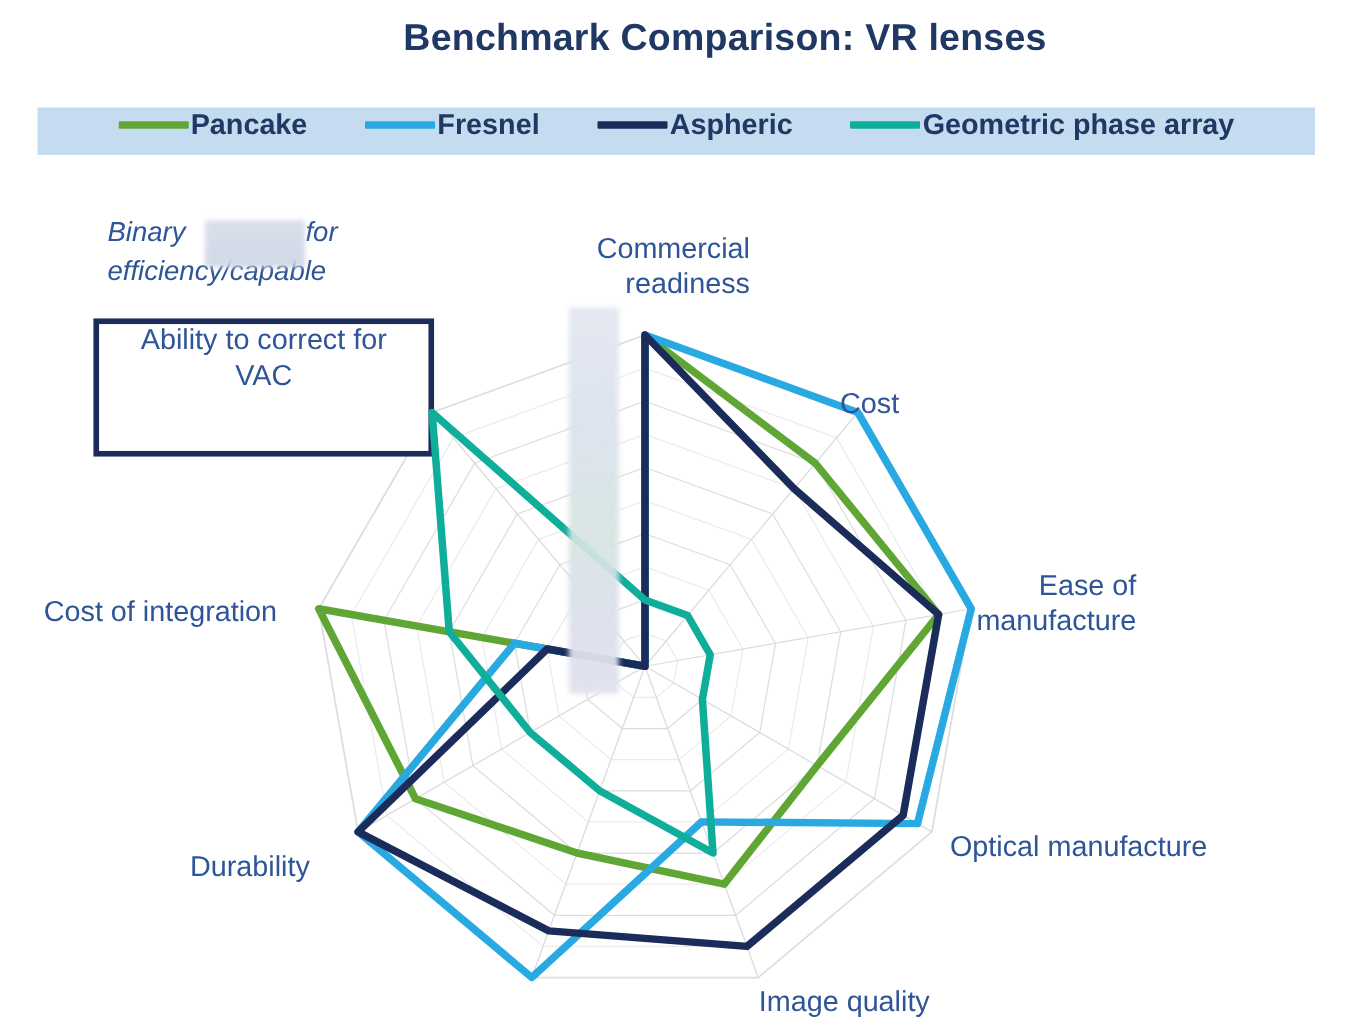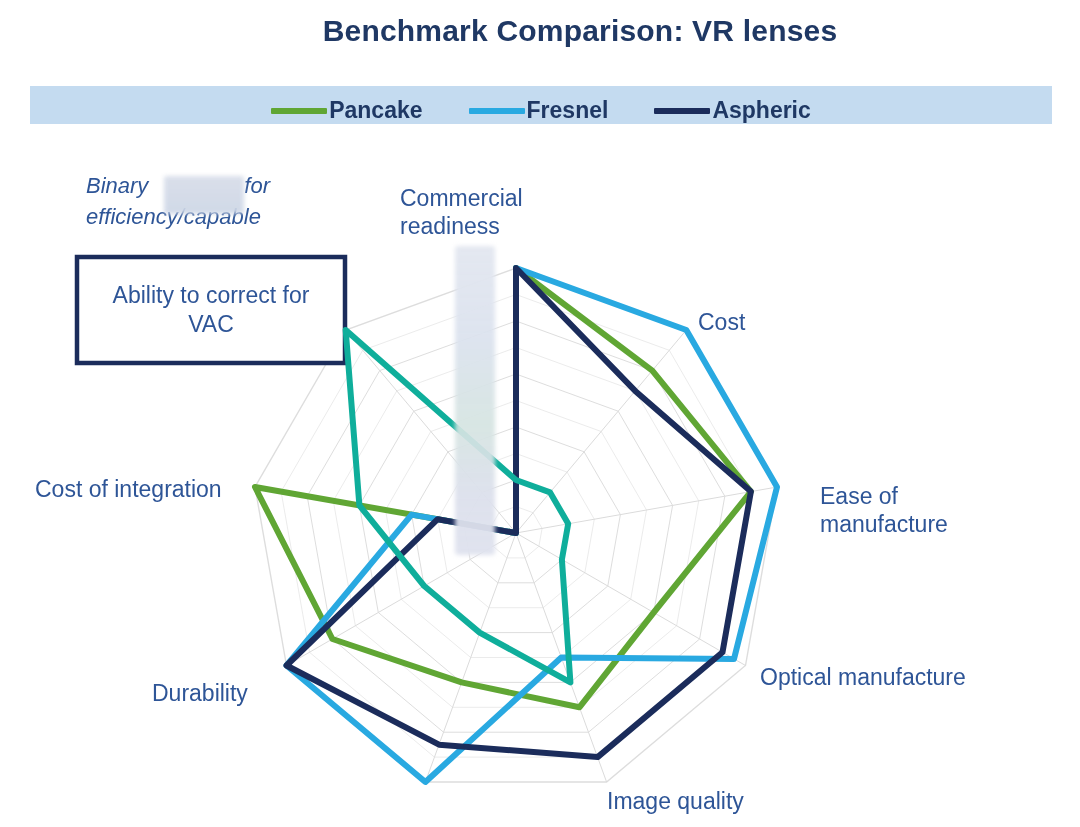--- a/index.html
+++ b/index.html
@@ -3,40 +3,40 @@
 <meta charset="utf-8">
 <style>
   html,body{margin:0;padding:0;background:#ffffff;}
   body{font-family:"Liberation Sans","DejaVu Sans",sans-serif;}
   #stage{position:relative;width:1080px;height:827px;background:#ffffff;overflow:hidden;}
 
   .title{position:absolute;left:0;top:14px;width:1080px;text-align:center;
          font-size:30px;font-weight:bold;color:#1F3864;letter-spacing:.2px;padding-left:40px;}
 
   .legend{position:absolute;left:30px;top:86px;width:1022px;height:38px;background:#C4DBF0;
-          display:flex;align-items:flex-end;justify-content:center;gap:46px;}
+          display:flex;align-items:flex-start;justify-content:center;gap:46px;}
   .legend-item{display:flex;align-items:center;gap:2px;}
   .legend-swatch{width:56px;height:6px;border-radius:1px;}
   .legend-label{font-size:23px;font-weight:bold;color:#1F3864;}
 
   svg#radar{position:absolute;left:0;top:0;}
 
   .axlabel{position:absolute;font-size:23px;color:#2E5597;line-height:1.22;white-space:nowrap;}
-  .axlabel.wrap{white-space:normal;text-align:left;}
+  .axlabel.wrap{white-space:normal;text-align:right;}
   .ax-commercial{left:400px;top:184px;width:200px;}
-  .ax-cost{left:698px;top:308px;}
-  .ax-manufacture{left:820px;top:454px;width:165px;margin-top:28px;}
+  .ax-cost{left:672px;top:308px;}
+  .ax-manufacture{left:744px;top:454px;width:165px;}
   .ax-optical{left:760px;top:663px;}
   .ax-imagequality{left:607px;top:787px;}
   .ax-fov{left:197px;top:785px;}
   .ax-durability{left:152px;top:663px;margin-top:16px;}
   .ax-integration{left:35px;top:475px;}
 
   .vac-text{position:absolute;left:77px;top:257px;width:268px;height:106px;
-            display:flex;align-items:center;justify-content:center;text-align:center;
+            display:flex;justify-content:center;text-align:center;
             font-size:23px;color:#2E5597;line-height:1.25;}
   .vac-text span{display:block;width:230px;}
 
   .note{position:absolute;left:86px;top:170px;font-size:22px;font-style:italic;
         color:#2E5597;line-height:31px;}
   .note .gap{display:inline-block;width:96px;}
 
   .redact-note{position:absolute;left:164px;top:176px;width:80px;height:38px;
                background:linear-gradient(180deg,#d7dde9,#cdd6e6);opacity:.92;
                filter:blur(2px);border-radius:2px;}
@@ -61,20 +61,24 @@
       <span class="legend-swatch" style="background: rgb(96, 166, 52);"></span>
       <span class="legend-label">Pancake</span>
     </div>
     <div class="legend-item">
       <span class="legend-swatch" style="background: rgb(41, 169, 225);"></span>
       <span class="legend-label">Fresnel</span>
     </div>
     <div class="legend-item">
       <span class="legend-swatch" style="background: rgb(27, 44, 91);"></span>
       <span class="legend-label">Aspheric</span>
+    </div>
+    <div class="legend-item">
+      <span class="legend-swatch" style="background: rgb(15, 174, 155);"></span>
+      <span class="legend-label">Geometric phase array</span>
     </div>
   </div>
 
   <svg id="radar" width="1080" height="827">
       <polygon points="516.0,506.5 533.0,512.7 542.1,528.4 538.9,546.3 525.1,557.9 506.9,557.9 493.1,546.3 489.9,528.4 499.0,512.7" fill="none" stroke="#DBDBDB" stroke-width="1" opacity="0.55"></polygon>
       <polygon points="516.0,480.0 550.1,492.4 568.2,523.8 561.9,559.5 534.1,582.8 497.9,582.8 470.1,559.5 463.8,523.8 481.9,492.4" fill="none" stroke="#DBDBDB" stroke-width="1" opacity="0.95"></polygon>
       <polygon points="516.0,453.5 567.1,472.1 594.3,519.2 584.8,572.8 543.2,607.7 488.8,607.7 447.2,572.8 437.7,519.2 464.9,472.1" fill="none" stroke="#DBDBDB" stroke-width="1" opacity="0.55"></polygon>
       <polygon points="516.0,427.0 584.1,451.8 620.4,514.6 607.8,586.0 552.3,632.6 479.7,632.6 424.2,586.0 411.6,514.6 447.9,451.8" fill="none" stroke="#DBDBDB" stroke-width="1" opacity="0.95"></polygon>
       <polygon points="516.0,400.5 601.2,431.5 646.5,510.0 630.7,599.3 561.3,657.5 470.7,657.5 401.3,599.3 385.5,510.0 430.8,431.5" fill="none" stroke="#DBDBDB" stroke-width="1" opacity="0.55"></polygon>
       <polygon points="516.0,374.0 618.2,411.2 672.6,505.4 653.7,612.5 570.4,682.4 461.6,682.4 378.3,612.5 359.4,505.4 413.8,411.2" fill="none" stroke="#DBDBDB" stroke-width="1" opacity="0.95"></polygon>

